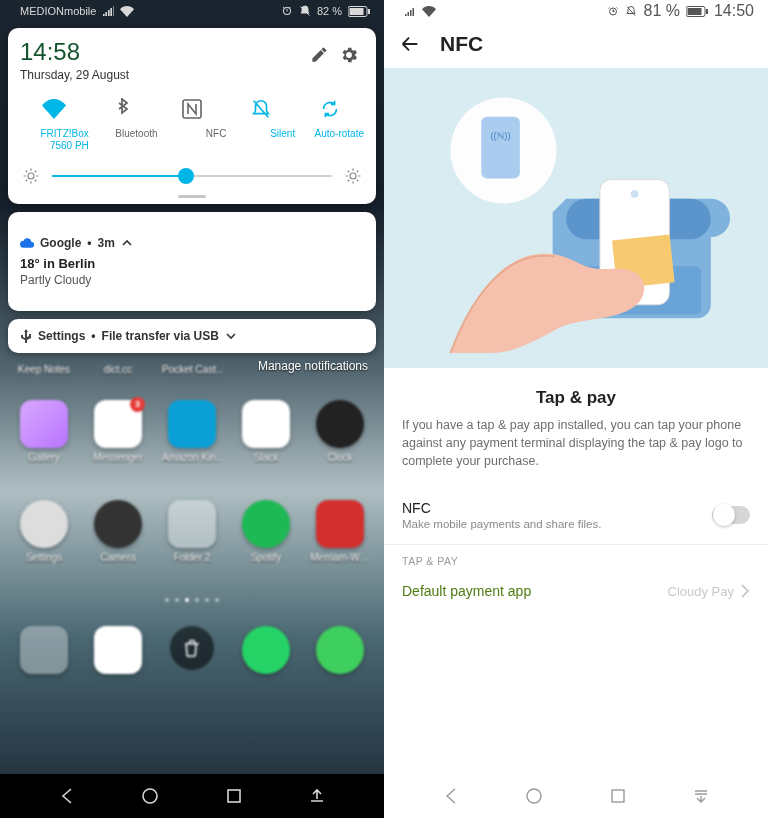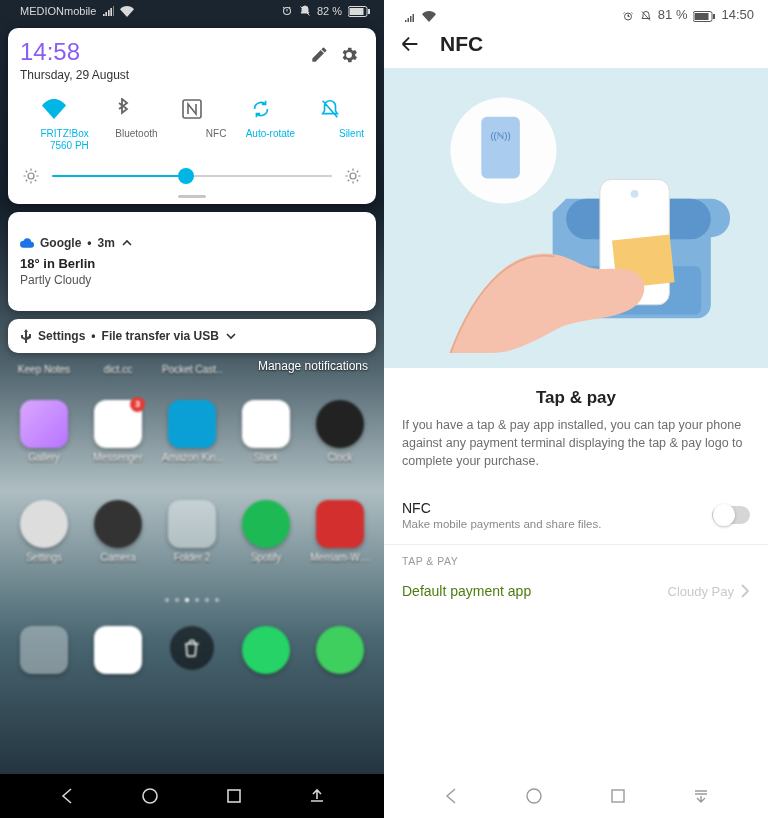--- a/index.html
+++ b/index.html
@@ -16,21 +16,21 @@
   .sbL .sp { flex:1; }
   .sbL span { margin-left:6px; }
   .sbL .signal, .sbL .wifi, .sbL .alarm, .sbL .mute, .sbL .batt { display:inline-block; }
 
   
   .qs-card {
     margin:6px 8px 0; background:#fff; border-radius:10px;
     box-shadow:0 2px 8px rgba(0,0,0,.35); padding:12px 12px 6px;
   }
   .qs-top { display:flex; align-items:flex-start; }
-  .qs-time { font-size:24px; font-weight:500; color:#8b5cf6; line-height:1; }
+  .qs-time { font-size:24px; font-weight:500; color:#14532d; line-height:1; }
   .qs-date { font-size:12px; color:#333; margin-top:4px; }
   .qs-top .sp { flex:1; }
   .qs-top .ic { width:30px; height:30px; display:flex; align-items:center; justify-content:center; color:#555; }
   .qs-tiles { display:flex; justify-content:space-between; margin-top:14px; }
   .tile { width:70px; text-align:right; font-size:10px; color:#666; }
   .tile.active { color:#00b6e6; }
   .tile .tic { height:26px; display:flex; align-items:center; justify-content:center; margin-bottom:6px;}
   .tile .lbl { line-height:1.15; word-break:break-word; }
   .bright { display:flex; align-items:center; margin-top:14px; gap:10px; }
   .bright .sun { color:#888; width:22px; height:22px; display:flex;align-items:center;justify-content:center;}
@@ -64,21 +64,21 @@
   .dotrow .dot{width:4px;height:4px;border-radius:50%;background:#fff;opacity:.5;}
   .dotrow .dot.on{opacity:1;}
   .dock-trash { width:44px;height:44px;border-radius:50%;background:rgba(0,0,0,.55);display:flex;align-items:center;justify-content:center;color:#fff; margin:0 auto;}
 
   
   .navL { position:absolute; left:0; right:0; bottom:0; height:44px; background:#000; display:flex; align-items:center; justify-content:space-evenly; }
   .navL .nb { color:#d5d5d5; width:34px; height:34px; display:flex; align-items:center; justify-content:center;}
 
   
   .phone-right { width:50%; height:100%; background:#fff; position:relative; color:#222; }
-  .sbR { height:22px; display:flex; align-items:flex-end; padding:0 14px; font-size:13px; color:#555;}
+  .sbR { height:22px; display:flex; align-items:center; padding:0 14px; font-size:16px; color:#555;}
   .sbR .sp{flex:1;}
   .sbR span{margin-left:6px;}
   .hdrR { display:flex; align-items:center; gap:18px; padding:10px 14px 12px; }
   .hdrR .back { width:24px; height:24px; display:flex; align-items:center; justify-content:center; color:#222;}
   .hdrR .title { font-size:21px; font-weight:600; }
   .hero { background:#d8ecf2; height:300px; display:flex; align-items:center; justify-content:center;}
   .hero svg { width:90%; height:90%; }
   .sec-title { font-size:17px; font-weight:600; text-align:center; margin-top:20px;}
   .sec-body { font-size:12.5px; color:#6e6e6e; padding:8px 18px 16px; line-height:1.45;}
   .row { display:flex; align-items:center; padding:14px 18px; }
@@ -179,32 +179,32 @@
             <svg width="20" height="20" viewBox="0 0 20 20">
               <rect x="1" y="1" width="18" height="18" rx="2" fill="none" stroke="currentColor" stroke-width="1.6"></rect>
               <path d="M6 15V5l8 10V5" fill="none" stroke="currentColor" stroke-width="1.6"></path>
             </svg>
           </div>
         <div class="lbl">NFC</div>
       </div>
       <div class="tile active">
         <div class="tic">
             <svg width="22" height="22" viewBox="0 0 24 24">
-              <path fill="none" stroke="currentColor" stroke-width="1.8" d="M5 12a7 7 0 0 1 12-5M19 12a7 7 0 0 1-12 5M17 3v4h-4M7 21v-4h4"></path>
+              <path fill="none" stroke="currentColor" stroke-width="1.8" d="M12 3a6 6 0 0 0-6 6v5l-2 3h16l-2-3V9a6 6 0 0 0-6-6zM4 3l16 18"></path>
             </svg>
           </div>
-        <div class="lbl">Auto-rotate</div>
+        <div class="lbl">Silent</div>
       </div>
       <div class="tile active">
         <div class="tic">
             <svg width="22" height="22" viewBox="0 0 24 24">
-              <path fill="none" stroke="currentColor" stroke-width="1.8" d="M12 3a6 6 0 0 0-6 6v5l-2 3h16l-2-3V9a6 6 0 0 0-6-6zM4 3l16 18"></path>
+              <path fill="none" stroke="currentColor" stroke-width="1.8" d="M5 12a7 7 0 0 1 12-5M19 12a7 7 0 0 1-12 5M17 3v4h-4M7 21v-4h4"></path>
             </svg>
           </div>
-        <div class="lbl">Silent</div>
+        <div class="lbl">Auto-rotate</div>
       </div>
     </div>
 
     <div class="bright">
       <div class="sun">
         <svg width="18" height="18" viewBox="0 0 24 24">
             <circle cx="12" cy="12" r="4" fill="none" stroke="currentColor" stroke-width="1.6"></circle>
             <path stroke="currentColor" stroke-width="1.6" d="M12 2v3M12 19v3M2 12h3M19 12h3M5 5l2 2M17 17l2 2M19 5l-2 2M5 19l2-2"></path>
           </svg>
       </div>

